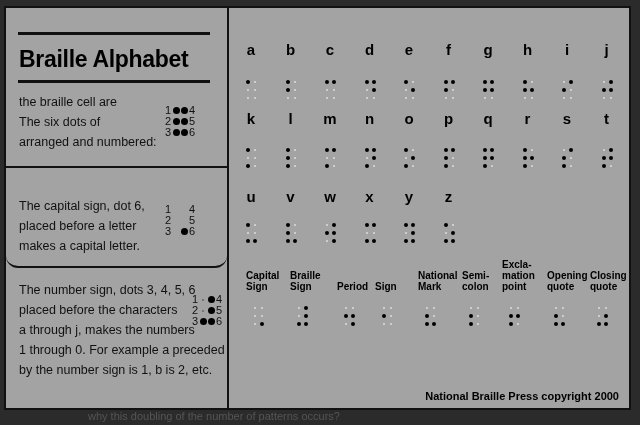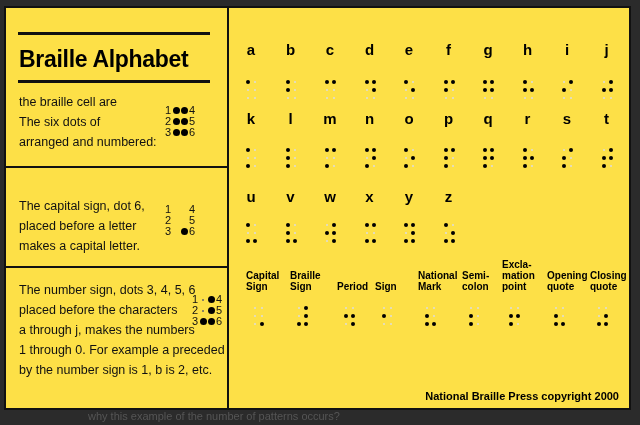--- a/index.html
+++ b/index.html
@@ -1,22 +1,22 @@
 <!DOCTYPE html>
 <html><head>
 <meta charset="utf-8">
 <style>
   html,body{margin:0;padding:0;}
   body{width:640px;height:425px;background:#2b2b2b;position:relative;overflow:hidden;font-family:"Liberation Sans",sans-serif;}
-  .card{position:absolute;left:4px;top:6px;width:627px;height:404px;background:#fde047;border:2px solid #111;box-sizing:border-box;}
+  .card{position:absolute;left:4px;top:6px;width:627px;height:404px;background:#a3a3a3;border:2px solid #111;box-sizing:border-box;}
   .divider-v{position:absolute;left:221px;top:0;width:2px;height:100%;background:#111;}
   .left{position:absolute;left:0;top:0;width:221px;height:100%;}
   .panel{position:absolute;left:0;width:221px;border-bottom:2px solid #111;box-sizing:border-box;}
   .p1{top:0;height:160px;}
-  .p2{top:160px;height:100px;}
+  .p2{top:160px;height:100px;border-radius:12px;}
   .p3{top:260px;height:140px;border-bottom:none;}
   .rule{position:absolute;left:12px;width:192px;height:3px;background:#111;}
   .title{position:absolute;left:13px;top:38px;font-size:23px;font-weight:bold;color:#000;letter-spacing:-0.3px;}
   .ptext{position:absolute;left:13px;font-size:12.5px;line-height:20px;color:#111;}
   .cellkey{position:absolute;font-size:11px;line-height:11px;color:#111;}
   .cellkey .r{display:flex;align-items:center;height:11px;}
   .cellkey .n{width:8px;text-align:center;}
   .cellkey .d{width:8px;height:8px;display:flex;align-items:center;justify-content:center;}
   .dot{width:7px;height:7px;border-radius:50%;background:#000;}
   .tiny{width:2px;height:2px;border-radius:50%;background:#666;}
@@ -497,13 +497,13 @@
       <div class="bcell" style="left: 368px; top: 298px;">
         <div class="bd off" style="left: 0px; top: 0px;"></div>
         <div class="bd off" style="left: 0px; top: 8px;"></div>
         <div class="bd on" style="left: 0px; top: 16px;"></div>
         <div class="bd off" style="left: 7px; top: 0px;"></div>
         <div class="bd on" style="left: 7px; top: 8px;"></div>
         <div class="bd on" style="left: 7px; top: 16px;"></div>
       </div>
     </div>
 </div>
-<div class="caption">why this example of the number of patterns occurs?</div>
+<div class="caption">why this doubling of the number of patterns occurs?</div>
 
 </body></html>

